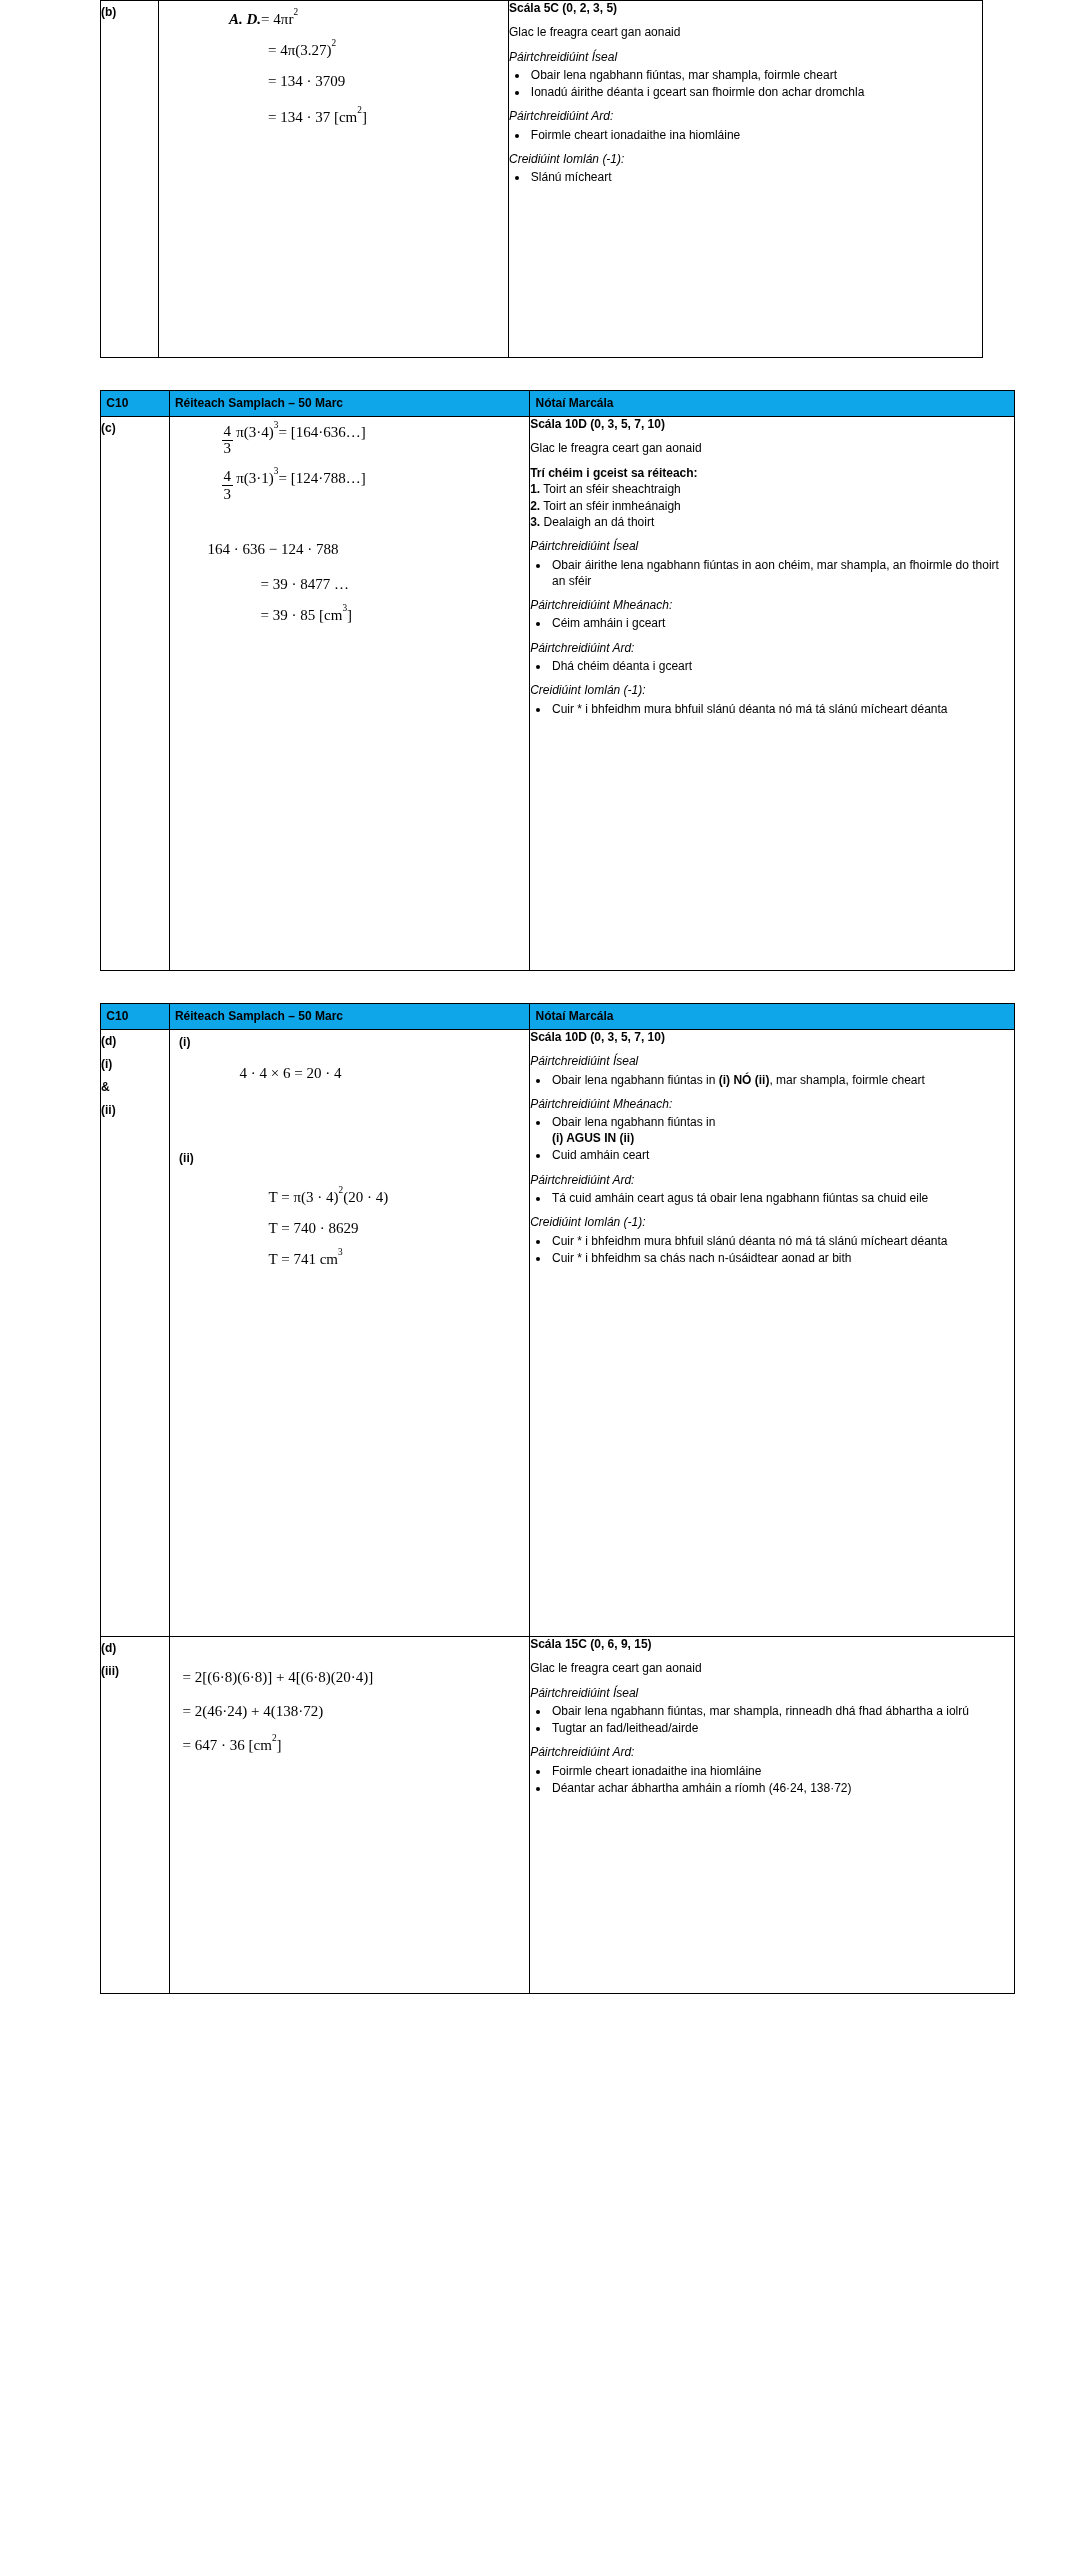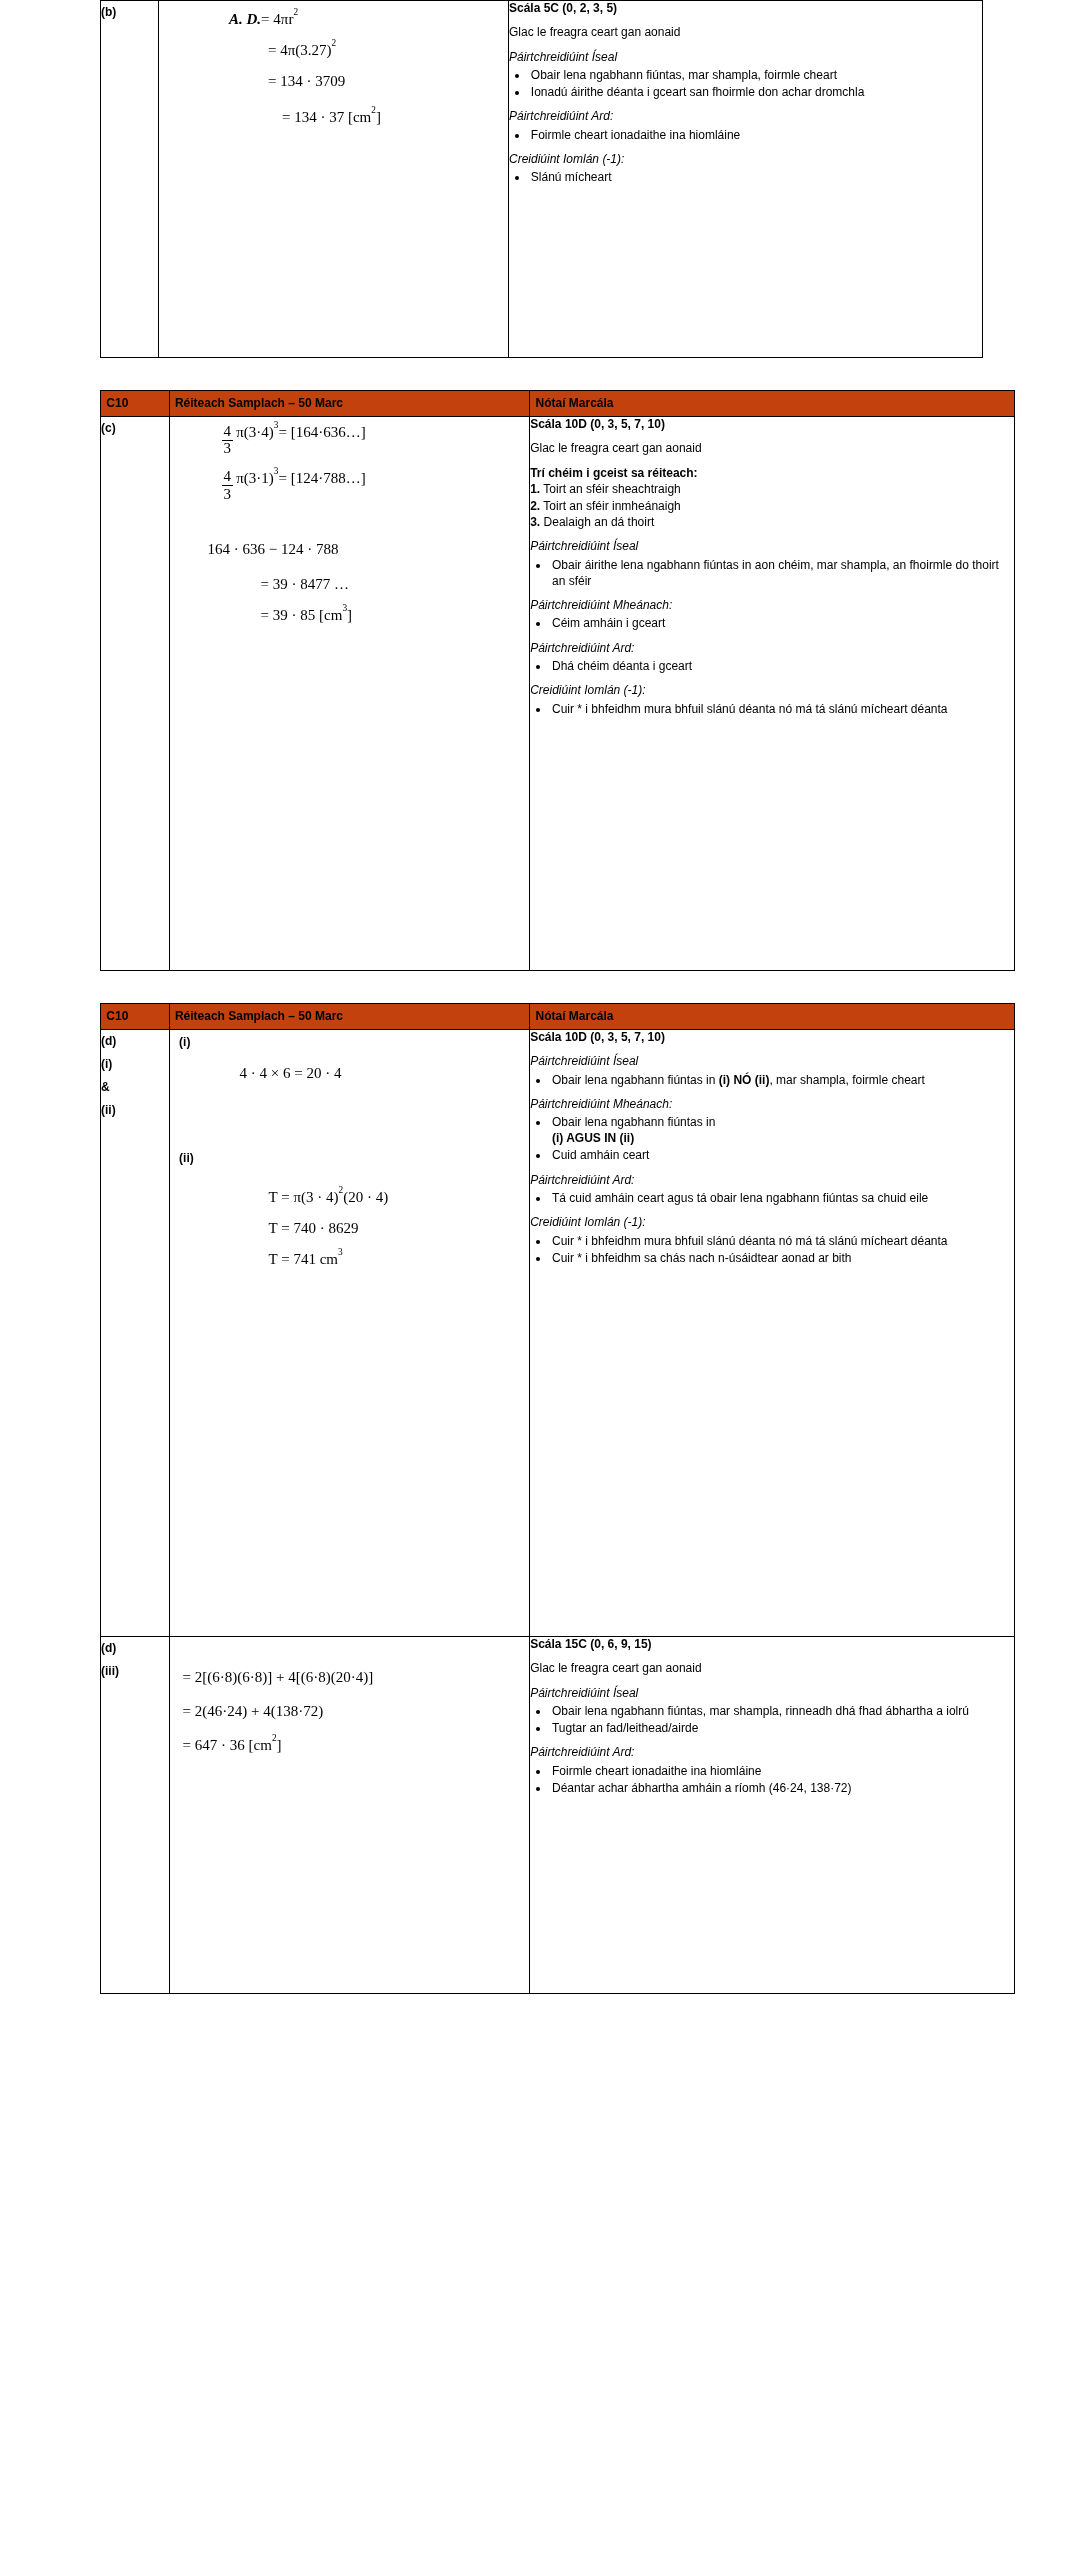--- a/index.html
+++ b/index.html
@@ -35,21 +35,21 @@
     height: 32px;
   }
 
   
   .col-label { width: 57px; }
   .col-work  { width: 349px; }
   .col-notes { width: 473px; }
 
   
   .hdr td {
-    background: #c2410c;
+    background: #0ea5e9;
     font-weight: bold;
     font-size: 12px;
     padding: 4.8px 5.3px 5.3px 5.3px;
     line-height: 1.25;
     border-top: 1.2px solid #000;
     border-bottom: 1.2px solid #000;
   }
   .hdr .col-label { border-left: 1.2px solid #000; }
   .hdr .col-notes { border-right: 1.2px solid #000; }
 
@@ -147,21 +147,21 @@
                 <span>= 4πr</span>
                 <sup>2</sup>
           </div>
           <div class="mrow" style="margin-left:39px; margin-bottom:15.4px;">
             <span>= 4π(3.27)</span>
                 <sup>2</sup>
           </div>
           <div class="mrow" style="margin-left:39px; margin-bottom:20px;">
             <span>= 134 · 3709</span>
           </div>
-          <div class="mrow" style="margin-left:53px;">
+          <div class="mrow" style="margin-left:39px;">
             <span>= 134 · 37 [cm</span>
                 <sup>2</sup>
                 <span>]</span>
           </div>
         </div>
       </td>
       <td class="col-notes notes">
         <p class="scale">Scála 5C (0, 2, 3, 5)</p>
         <p>Glac le freagra ceart gan aonaid</p>
         <p class="hd-it">Páirtchreidiúint Íseal</p>

